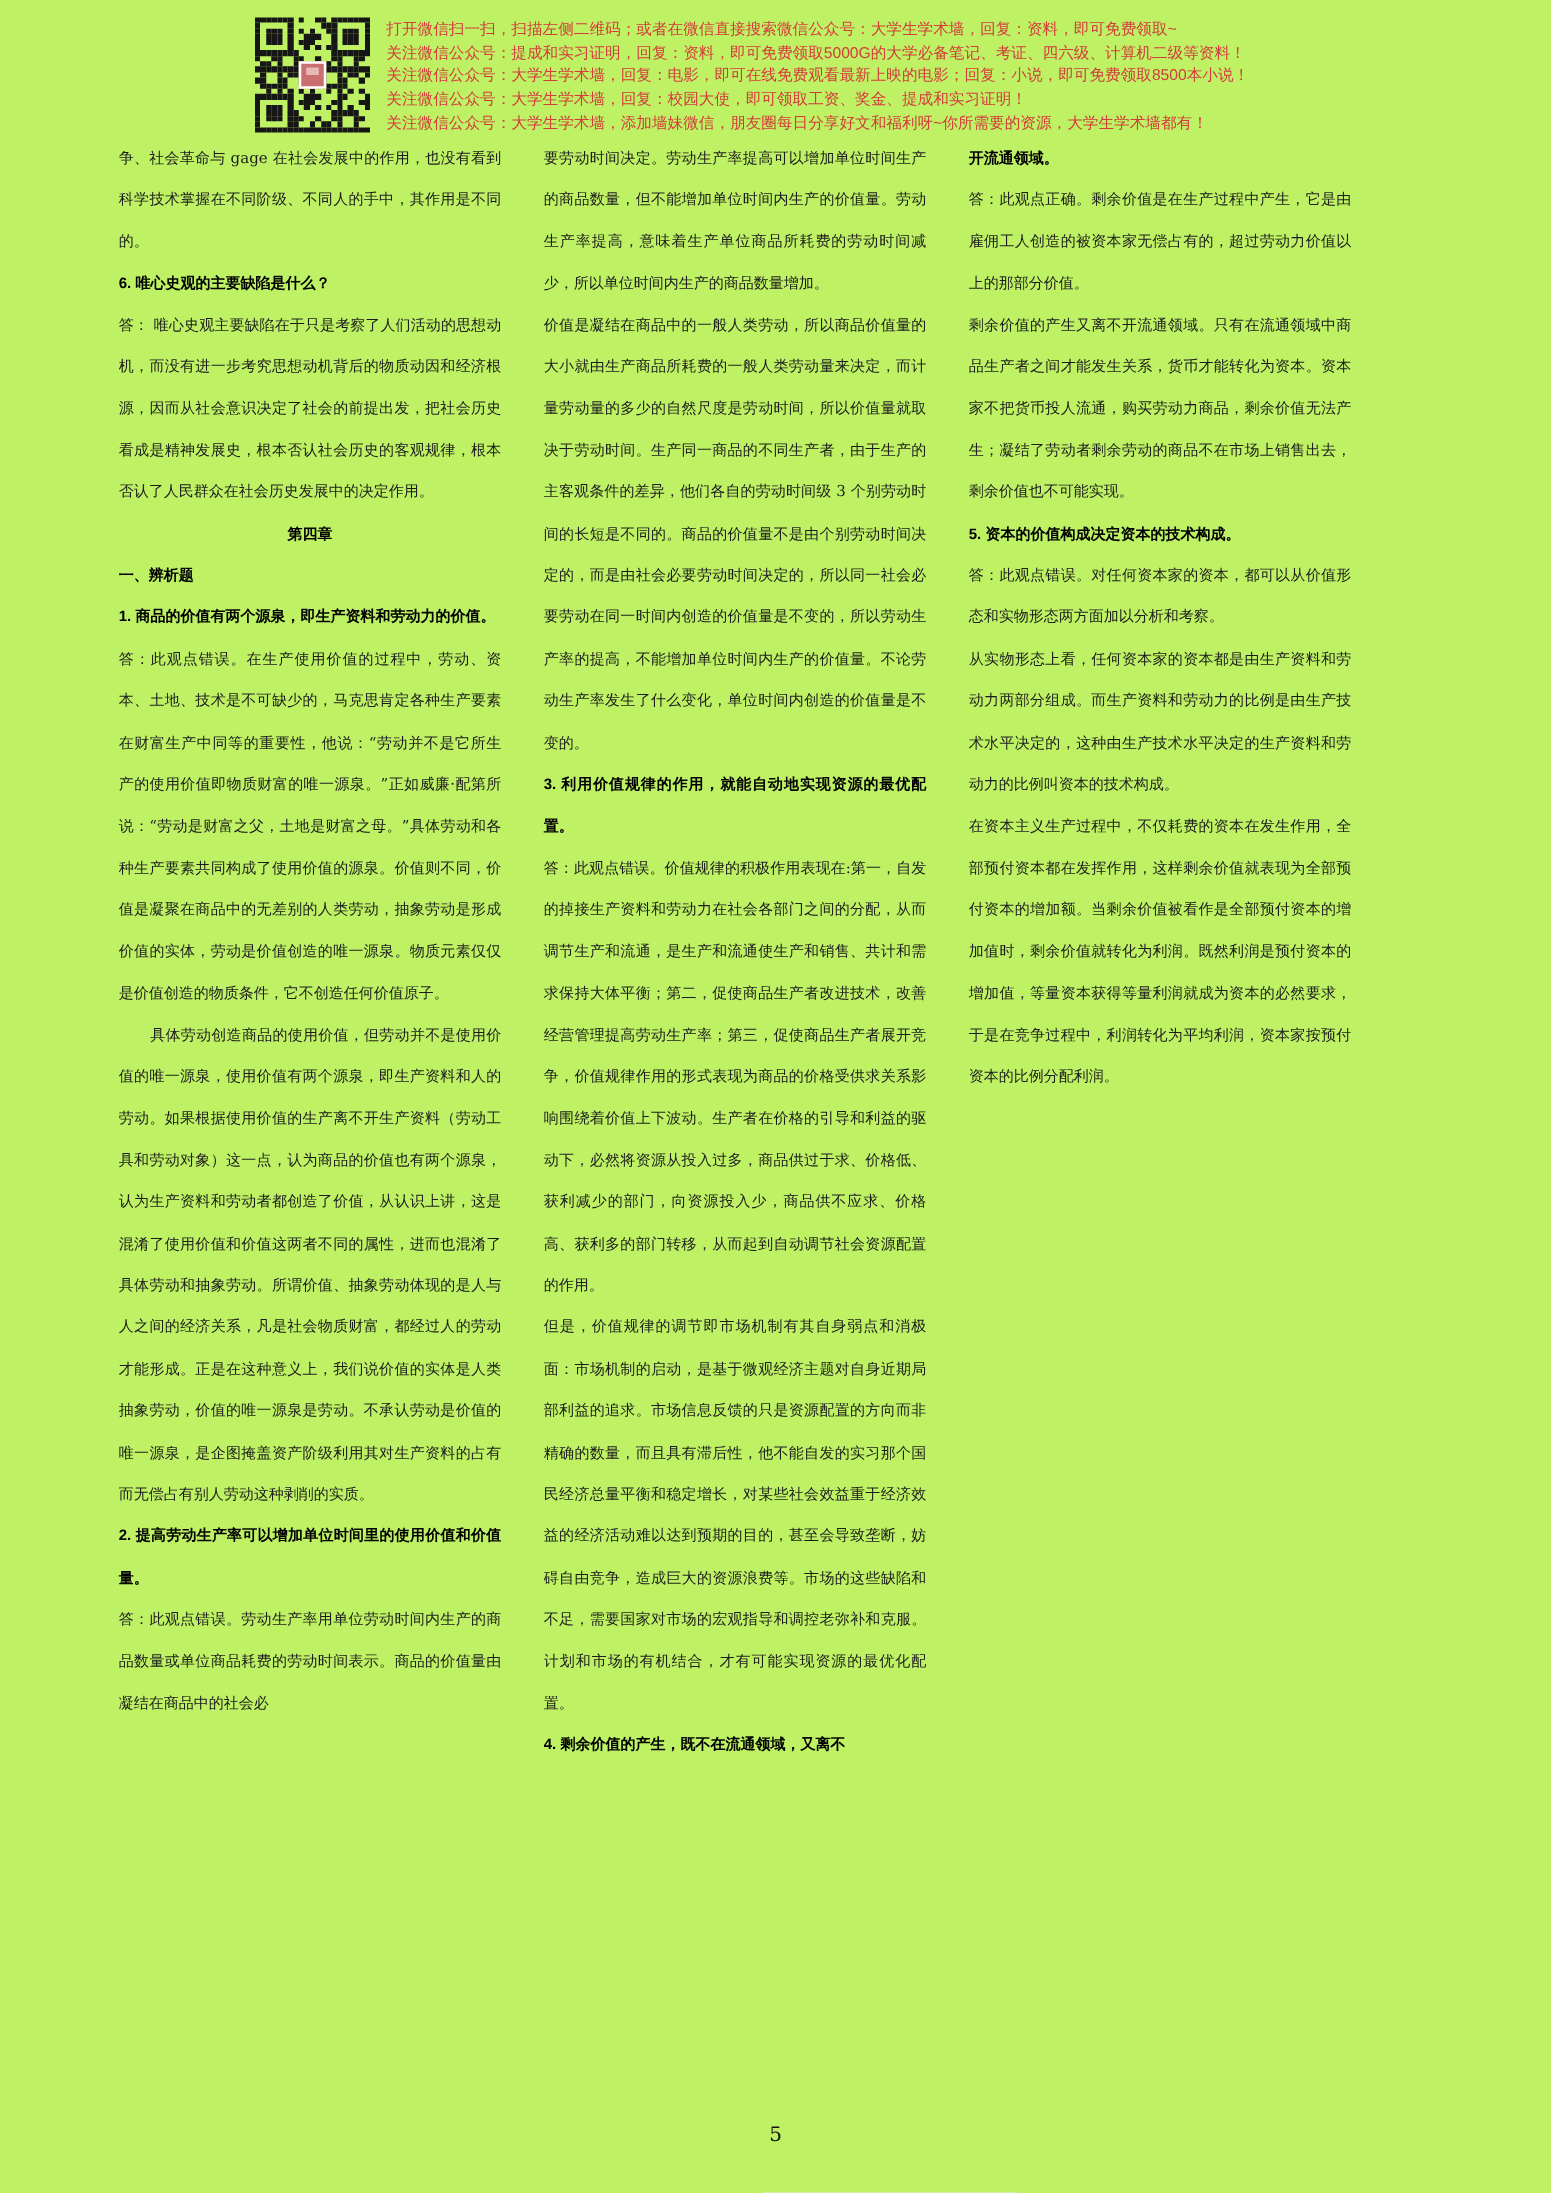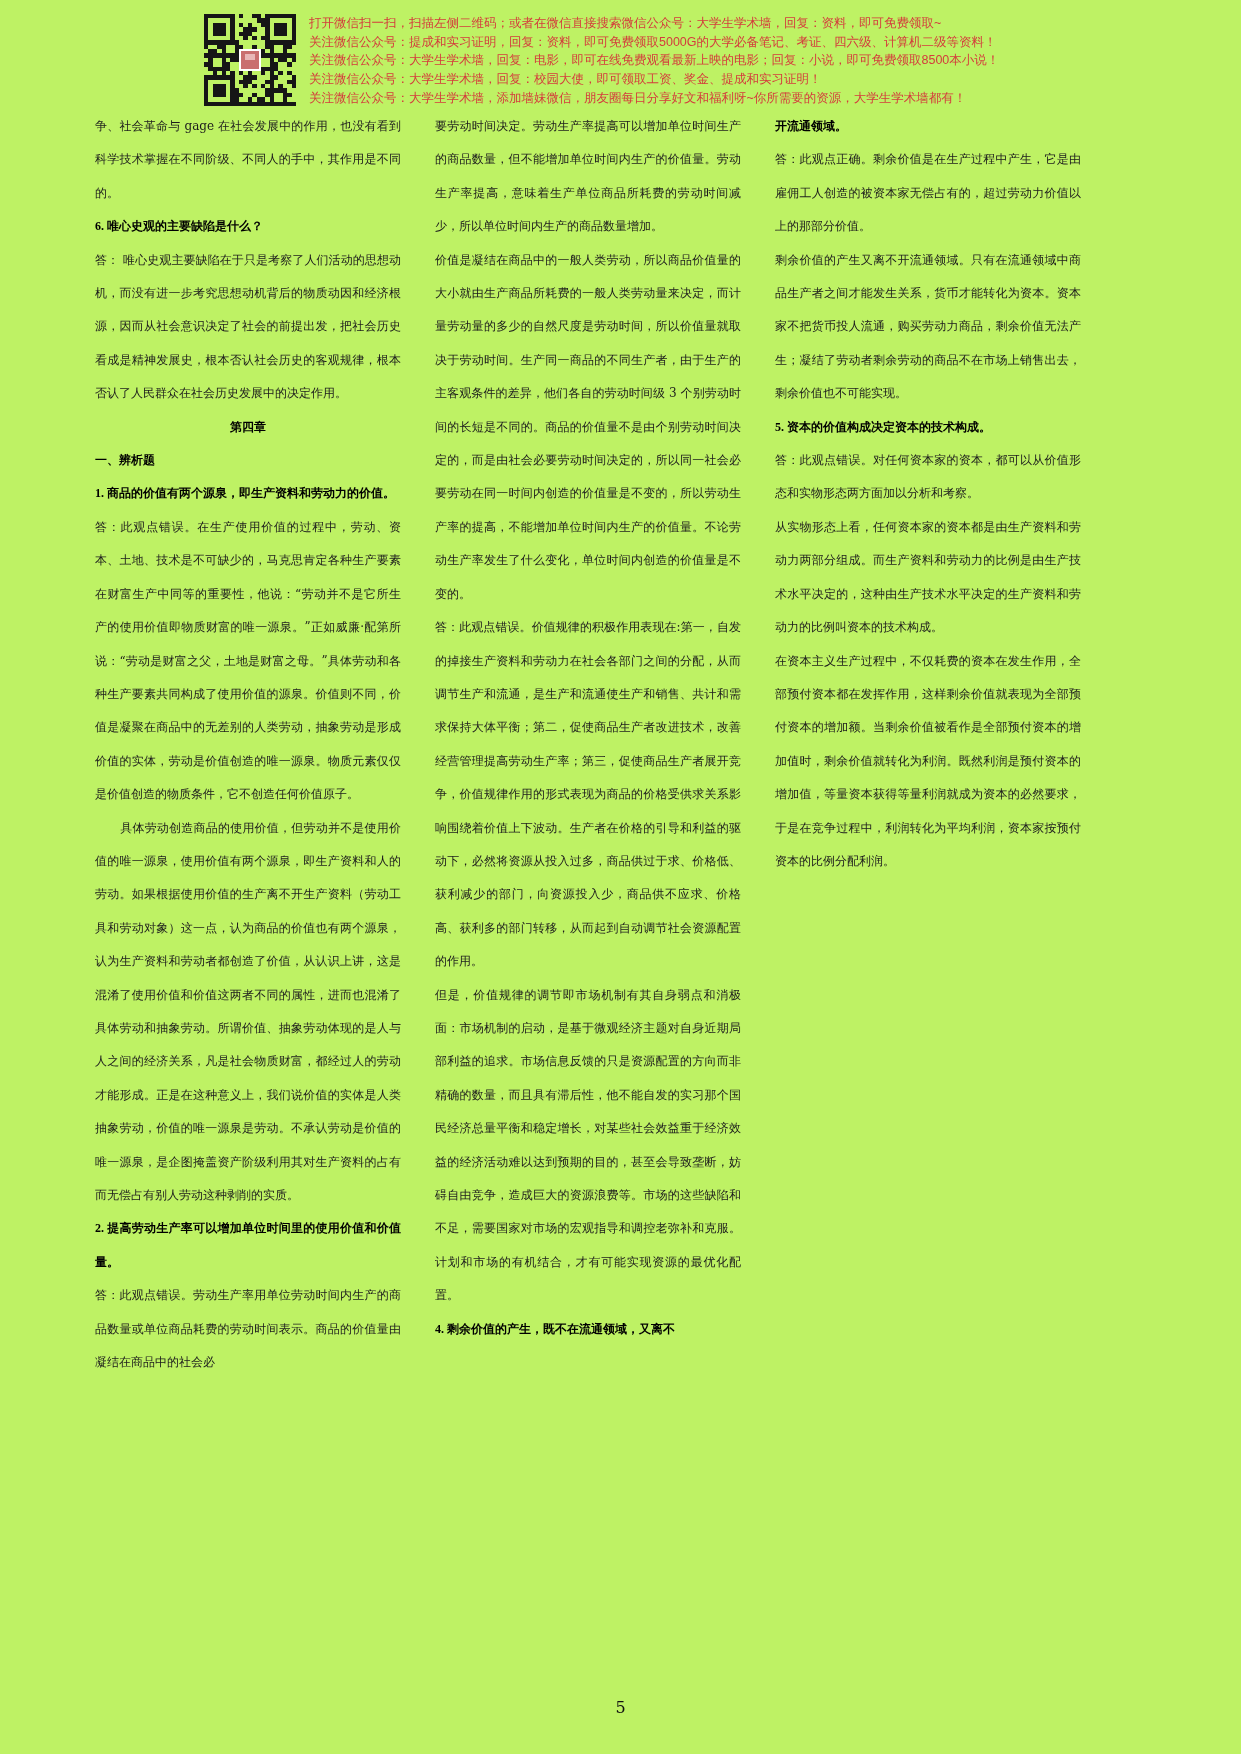--- a/index.html
+++ b/index.html
@@ -16,21 +16,21 @@
   .qr-logo::after{content:"";position:absolute;left:4px;top:3px;width:10px;height:6px;background:#e8b7b7;}
   .promo{display:flex;flex-direction:column;justify-content:space-between;height:92px;padding-top:1px;}
   .promo-line{font-family:"Liberation Sans","DejaVu Sans",sans-serif;font-size:12.5px;line-height:17.4px;
               color:#d43c3c;white-space:nowrap;}
   
   .cols{position:absolute;left:95px;top:110px;display:flex;gap:34px;}
   .col{width:306px;flex:0 0 aupx;}
   .col p{margin:0;font-size:12px;line-height:33.4px;text-align:justify;}
   .para{font-weight:400;}
   .para-indent{text-indent:2.1em;}
-  .head{font-weight:700;font-family:Liberation Serif, serif;color:#000;}
+  .head{font-weight:700;font-family:Liberation Sans, sans-serif;color:#000;}
   .center-head{font-weight:700;font-family:"Liberation Sans","DejaVu Sans",sans-serif;color:#000;
                text-align:center !important;}
   
   .ftr{position:absolute;left:0;right:0;top:1698px;text-align:center;font-size:16px;color:#111;}
 </style>
 </head>
 <body>
 
 <div class="page">
 
@@ -501,20 +501,21 @@
       <p class="head">1. 商品的价值有两个源泉，即生产资料和劳动力的价值。</p>
       <p class="para">答：此观点错误。在生产使用价值的过程中，劳动、资本、土地、技术是不可缺少的，马克思肯定各种生产要素在财富生产中同等的重要性，他说：“劳动并不是它所生产的使用价值即物质财富的唯一源泉。”正如威廉·配第所说：“劳动是财富之父，土地是财富之母。”具体劳动和各种生产要素共同构成了使用价值的源泉。价值则不同，价值是凝聚在商品中的无差别的人类劳动，抽象劳动是形成价值的实体，劳动是价值创造的唯一源泉。物质元素仅仅是价值创造的物质条件，它不创造任何价值原子。</p>
       <p class="para para-indent">具体劳动创造商品的使用价值，但劳动并不是使用价值的唯一源泉，使用价值有两个源泉，即生产资料和人的劳动。如果根据使用价值的生产离不开生产资料（劳动工具和劳动对象）这一点，认为商品的价值也有两个源泉，认为生产资料和劳动者都创造了价值，从认识上讲，这是混淆了使用价值和价值这两者不同的属性，进而也混淆了具体劳动和抽象劳动。所谓价值、抽象劳动体现的是人与人之间的经济关系，凡是社会物质财富，都经过人的劳动才能形成。正是在这种意义上，我们说价值的实体是人类抽象劳动，价值的唯一源泉是劳动。不承认劳动是价值的唯一源泉，是企图掩盖资产阶级利用其对生产资料的占有而无偿占有别人劳动这种剥削的实质。</p>
       <p class="head">2. 提高劳动生产率可以增加单位时间里的使用价值和价值量。</p>
       <p class="para">答：此观点错误。劳动生产率用单位劳动时间内生产的商品数量或单位商品耗费的劳动时间表示。商品的价值量由凝结在商品中的社会必</p>
     </section>
 
     <section class="col">
       <p class="para">要劳动时间决定。劳动生产率提高可以增加单位时间生产的商品数量，但不能增加单位时间内生产的价值量。劳动生产率提高，意味着生产单位商品所耗费的劳动时间减少，所以单位时间内生产的商品数量增加。</p>
       <p class="para">价值是凝结在商品中的一般人类劳动，所以商品价值量的大小就由生产商品所耗费的一般人类劳动量来决定，而计量劳动量的多少的自然尺度是劳动时间，所以价值量就取决于劳动时间。生产同一商品的不同生产者，由于生产的主客观条件的差异，他们各自的劳动时间级 3 个别劳动时间的长短是不同的。商品的价值量不是由个别劳动时间决定的，而是由社会必要劳动时间决定的，所以同一社会必要劳动在同一时间内创造的价值量是不变的，所以劳动生产率的提高，不能增加单位时间内生产的价值量。不论劳动生产率发生了什么变化，单位时间内创造的价值量是不变的。</p>
+      <p class="head">3. 利用价值规律的作用，就能自动地实现资源的最优配置。</p>
       <p class="para">答：此观点错误。价值规律的积极作用表现在:第一，自发的掉接生产资料和劳动力在社会各部门之间的分配，从而调节生产和流通，是生产和流通使生产和销售、共计和需求保持大体平衡；第二，促使商品生产者改进技术，改善经营管理提高劳动生产率；第三，促使商品生产者展开竞争，价值规律作用的形式表现为商品的价格受供求关系影响围绕着价值上下波动。生产者在价格的引导和利益的驱动下，必然将资源从投入过多，商品供过于求、价格低、获利减少的部门，向资源投入少，商品供不应求、价格高、获利多的部门转移，从而起到自动调节社会资源配置的作用。</p>
       <p class="para">但是，价值规律的调节即市场机制有其自身弱点和消极面：市场机制的启动，是基于微观经济主题对自身近期局部利益的追求。市场信息反馈的只是资源配置的方向而非精确的数量，而且具有滞后性，他不能自发的实习那个国民经济总量平衡和稳定增长，对某些社会效益重于经济效益的经济活动难以达到预期的目的，甚至会导致垄断，妨碍自由竞争，造成巨大的资源浪费等。市场的这些缺陷和不足，需要国家对市场的宏观指导和调控老弥补和克服。计划和市场的有机结合，才有可能实现资源的最优化配置。</p>
       <p class="head">4. 剩余价值的产生，既不在流通领域，又离不</p>
     </section>
 
     <section class="col">
       <p class="head">开流通领域。</p>
       <p class="para">答：此观点正确。剩余价值是在生产过程中产生，它是由雇佣工人创造的被资本家无偿占有的，超过劳动力价值以上的那部分价值。</p>
       <p class="para">剩余价值的产生又离不开流通领域。只有在流通领域中商品生产者之间才能发生关系，货币才能转化为资本。资本家不把货币投人流通，购买劳动力商品，剩余价值无法产生；凝结了劳动者剩余劳动的商品不在市场上销售出去，剩余价值也不可能实现。</p>
       <p class="head">5. 资本的价值构成决定资本的技术构成。</p>

